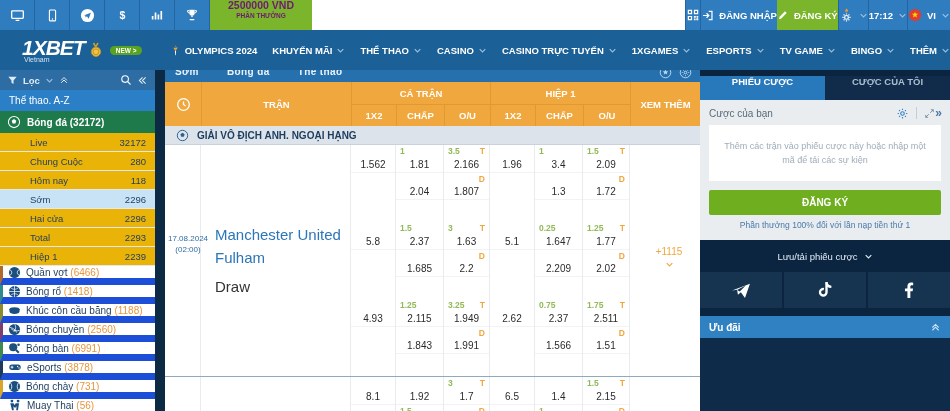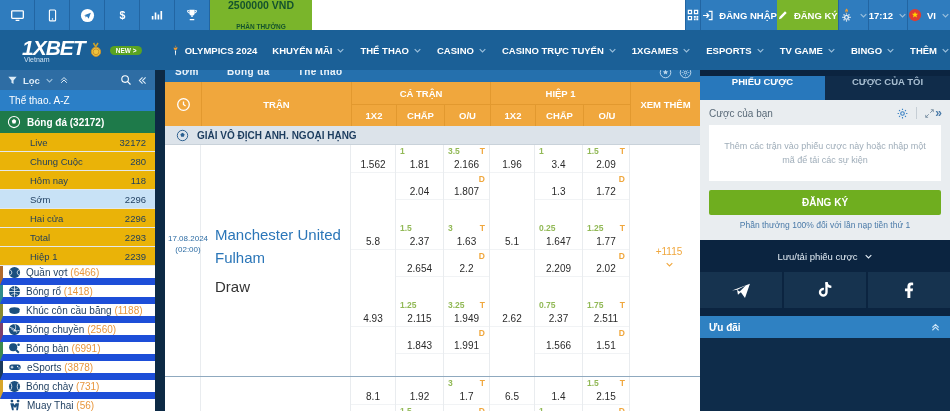--- a/index.html
+++ b/index.html
@@ -5,21 +5,21 @@
 *{box-sizing:border-box;margin:0;padding:0}
 html,body{width:950px;height:411px;overflow:hidden}
 body{font-family:"Liberation Sans",sans-serif;background:#0b2440;position:relative}
 .ic{display:inline-flex;align-items:center;justify-content:center}
 .ic svg{display:block}
 .chev{display:inline-flex;color:#9cc0dd}
 
 .topbar{height:30px;background:#fff;display:flex;align-items:stretch}
 .tiles{display:flex}
 .tile{width:35px;display:flex;align-items:center;justify-content:center;background:#2f7cbe;border-right:1px solid #2265a2;cursor:pointer}
-.vnd{width:102px;background:#7ab52b;color:#14532d;display:flex;flex-direction:column;align-items:center;justify-content:space-between;line-height:1.1;cursor:pointer}
+.vnd{width:102px;background:#7ab52b;color:#701a75;display:flex;flex-direction:column;align-items:center;justify-content:flex-start;line-height:1.1;cursor:pointer}
 .vnd .b1{font-size:10.5px;font-weight:bold}
 .vnd .b2{font-size:6.5px;font-weight:bold}
 .tb-spacer{flex:1}
 .rtiles{display:flex}
 .rtile{background:#2f7cbe;border-left:1px solid #2265a2;display:flex;align-items:center;justify-content:center;gap:5px;color:#fff;font-size:9.5px;font-weight:bold;padding:0 0;cursor:pointer;white-space:nowrap}
 .rtile.green{background:#7ab52b;border-left:none}
 
 .navbar{height:40px;background:#1b6097;display:flex;align-items:center;padding-left:22px}
 .logo{display:flex;align-items:center;position:relative;width:158px;cursor:pointer}
 .logo-text{color:#fff;font-style:italic;font-weight:bold;font-size:21px;letter-spacing:-1px;line-height:20px;position:relative;top:-2px}
@@ -596,21 +596,21 @@
             <div class="gcell">
               <div class="lrow">
                 <span class="param">1.5</span>
                 <span class="td"></span>
               </div>
               <div class="vrow">2.37</div>
               <div class="lrow2">
                 <span class="param"></span>
                 <span class="td"></span>
               </div>
-              <div class="vrow">2.654</div>
+              <div class="vrow">1.685</div>
             </div>
             <div class="gcell">
               <div class="lrow">
                 <span class="param">3</span>
                 <span class="td">T</span>
               </div>
               <div class="vrow">1.63</div>
               <div class="lrow2">
                 <span class="param"></span>
                 <span class="td">D</span>

